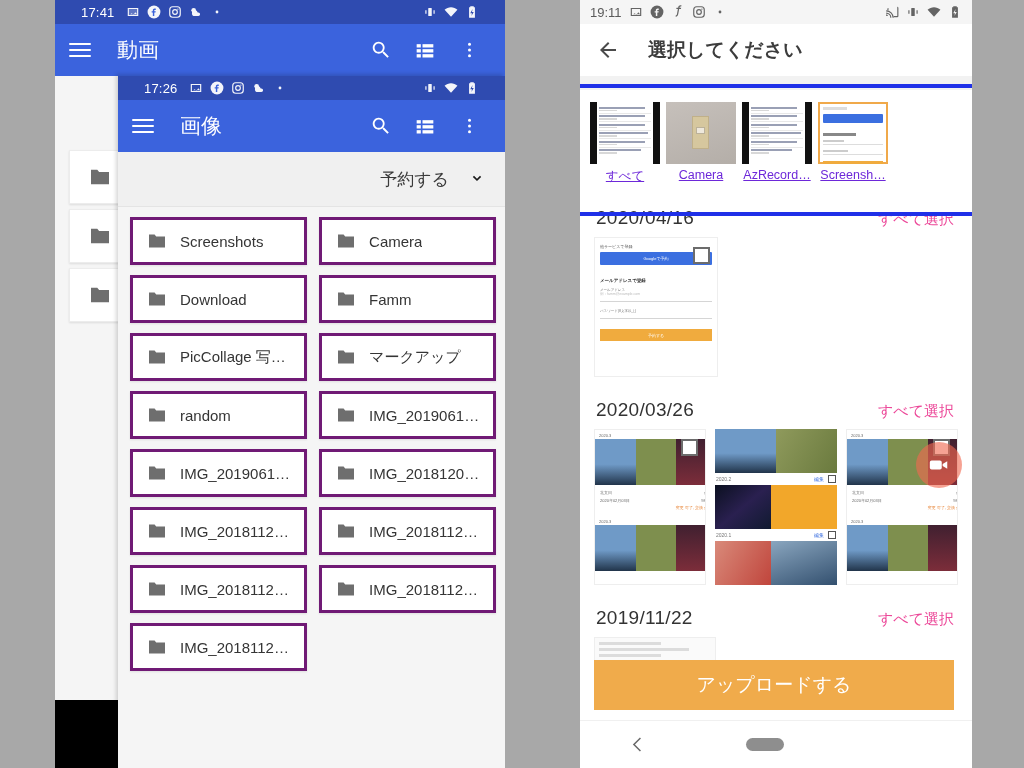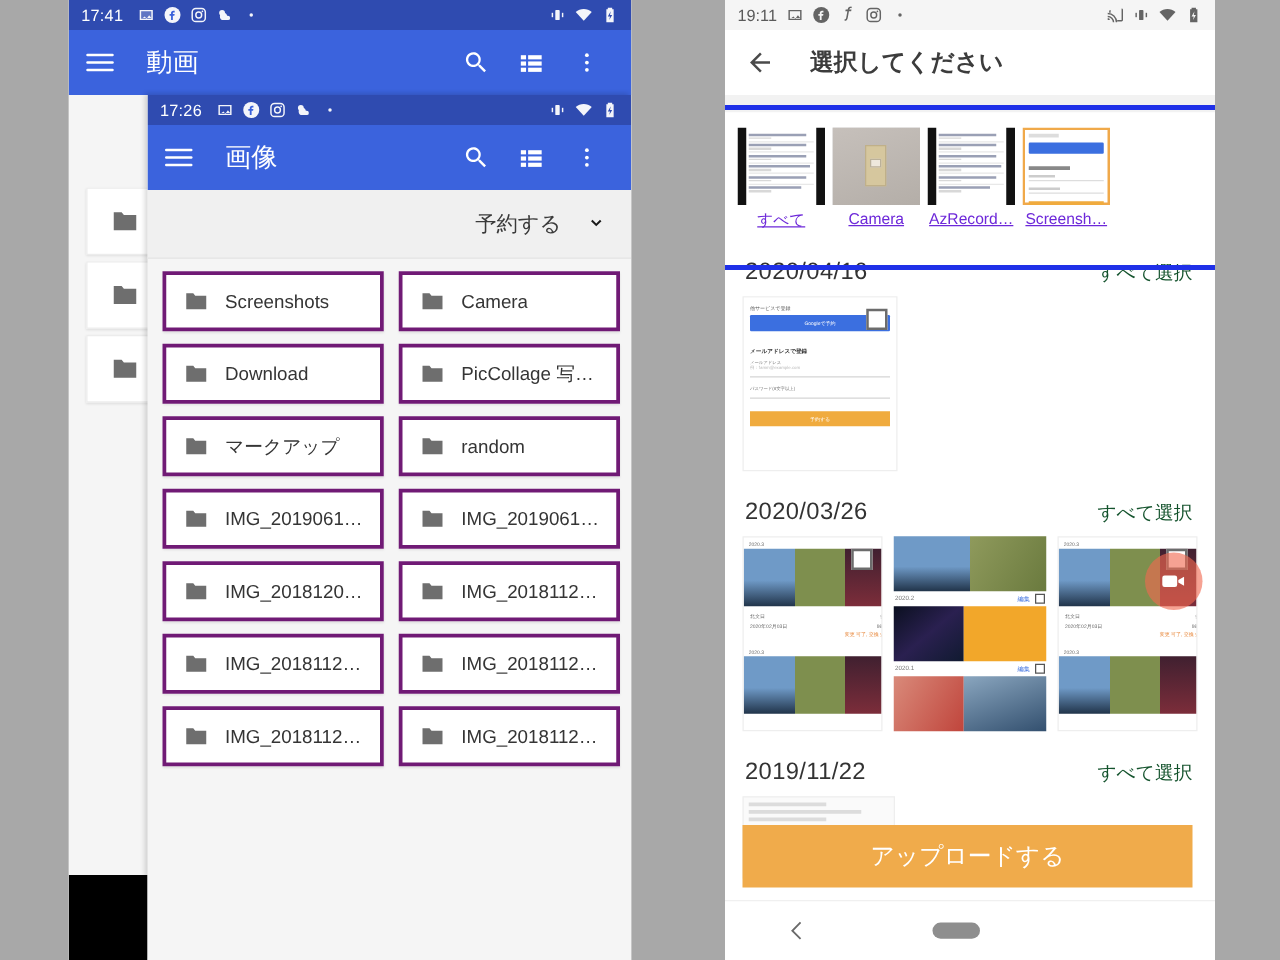--- a/index.html
+++ b/index.html
@@ -16,21 +16,21 @@
     position: absolute; left: 55px; top: 0; width: 450px; height: 768px;
     background: #f5f5f5; overflow: hidden;
   }
   
   .layer-video {
     position: absolute; left: 0; top: 0; width: 450px; height: 768px;
     background: #f5f5f5;
   }
   .statusbar {
     height: 24px; background: #2f4bb0; color: #ffffff;
-    display: flex; align-items: center; gap: 7px; padding: 0 10px;
+    display: flex; align-items: center; gap: 7px; padding: 0 26px;
     font-size: 13px; letter-spacing: .2px;
   }
   .statusbar .sb-time { font-weight: 400; margin-right: 4px; }
   .statusbar .sb-spacer { flex: 1; }
   .sb-ic { width: 14px; height: 14px; display: inline-block; opacity: .95; }
   .sb-ic svg { width: 14px; height: 14px; display: block; fill: #ffffff; }
   .appbar {
     height: 52px; background: #3b63dd; display: flex; align-items: center;
     padding: 0 14px; color: #fff;
   }
@@ -122,21 +122,21 @@
     border: 4px solid #1f30e8; pointer-events: none; z-index: 40;
   }
 
   
   .date-sec { padding: 0 0 6px 0; }
   .date-head {
     display: flex; align-items: baseline; justify-content: space-between;
     padding: 16px 18px 8px 16px;
   }
   .date-head .d-title { font-size: 19px; color: #333; letter-spacing: .3px; }
-  .date-head .d-all { font-size: 15px; color: #14532d; }
+  .date-head .d-all { font-size: 15px; color: #ec4899; }
 
   .shot-row { display: flex; gap: 9px; padding: 0 14px; }
   .shot { background: #fff; border: 1px solid #eee; overflow: hidden; position: relative; }
 
   
   .mini-signup { width: 122px; height: 138px; background: #fff; padding: 6px 5px; }
   .mini-signup .ms-t { font-size: 4px; color: #555; margin-bottom: 3px; }
   .mini-signup .ms-btn-g {
     height: 13px; background: #3b6fe0; border-radius: 1px; display: flex;
     align-items: center; justify-content: center; color: #fff; font-size: 4px;
@@ -429,20 +429,28 @@
             </span>
             <span class="fc-label">Camera</span>
           </div>
         <div class="folder-cell">
             <span class="folder-ic">
               <svg width="20" height="16" viewBox="0 0 24 20">
                 <path d="M2 2h7l2 2.4h11V18H2z"></path>
               </svg>
             </span>
             <span class="fc-label">Download</span>
+          </div>
+        <div class="folder-cell">
+            <span class="folder-ic">
+              <svg width="20" height="16" viewBox="0 0 24 20">
+                <path d="M2 2h7l2 2.4h11V18H2z"></path>
+              </svg>
+            </span>
+            <span class="fc-label">Famm</span>
           </div>
         <div class="folder-cell">
             <span class="folder-ic">
               <svg width="20" height="16" viewBox="0 0 24 20">
                 <path d="M2 2h7l2 2.4h11V18H2z"></path>
               </svg>
             </span>
             <span class="fc-label">PicCollage 写…</span>
           </div>
         <div class="folder-cell">

